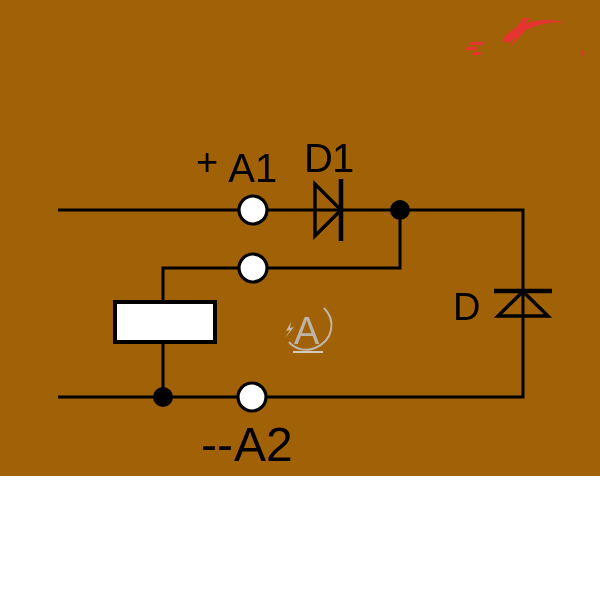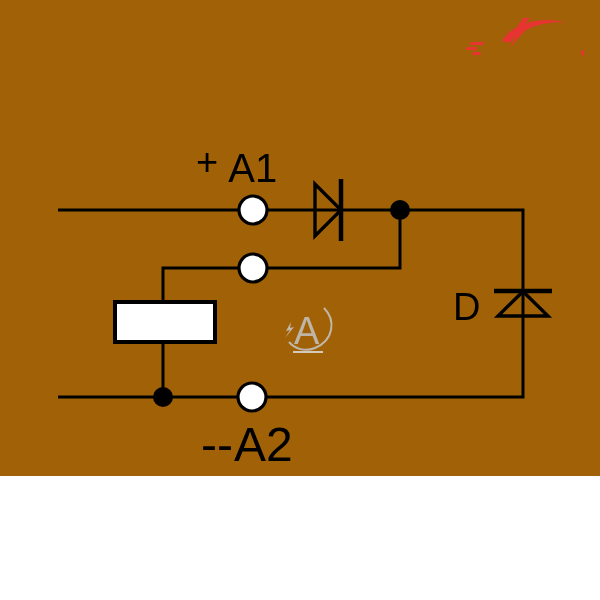--- a/index.html
+++ b/index.html
@@ -62,20 +62,21 @@
 
     <circle cx="253" cy="210" r="14" fill="#fff" stroke="#000" stroke-width="3.2"></circle>
     <circle cx="253" cy="268" r="14" fill="#fff" stroke="#000" stroke-width="3.2"></circle>
     <circle cx="252" cy="397" r="14" fill="#fff" stroke="#000" stroke-width="3.2"></circle>
   </svg>
 
   <div class="label label-a1">
     <span class="sign">+</span><span>A1</span>
   </div>
 
+  <div class="label label-d1">D1</div>
 
   <div class="label label-d">D</div>
 
   <div class="label label-a2">
     <span class="sign">--</span><span>A2</span>
   </div>
 
   <svg class="brand-logo" viewBox="0 0 118 48">
     <g>
       <path d="M36 27 C46 9 76 1 101 9 C86 6 56 12 44 29 Z" fill="#e63430"></path>

